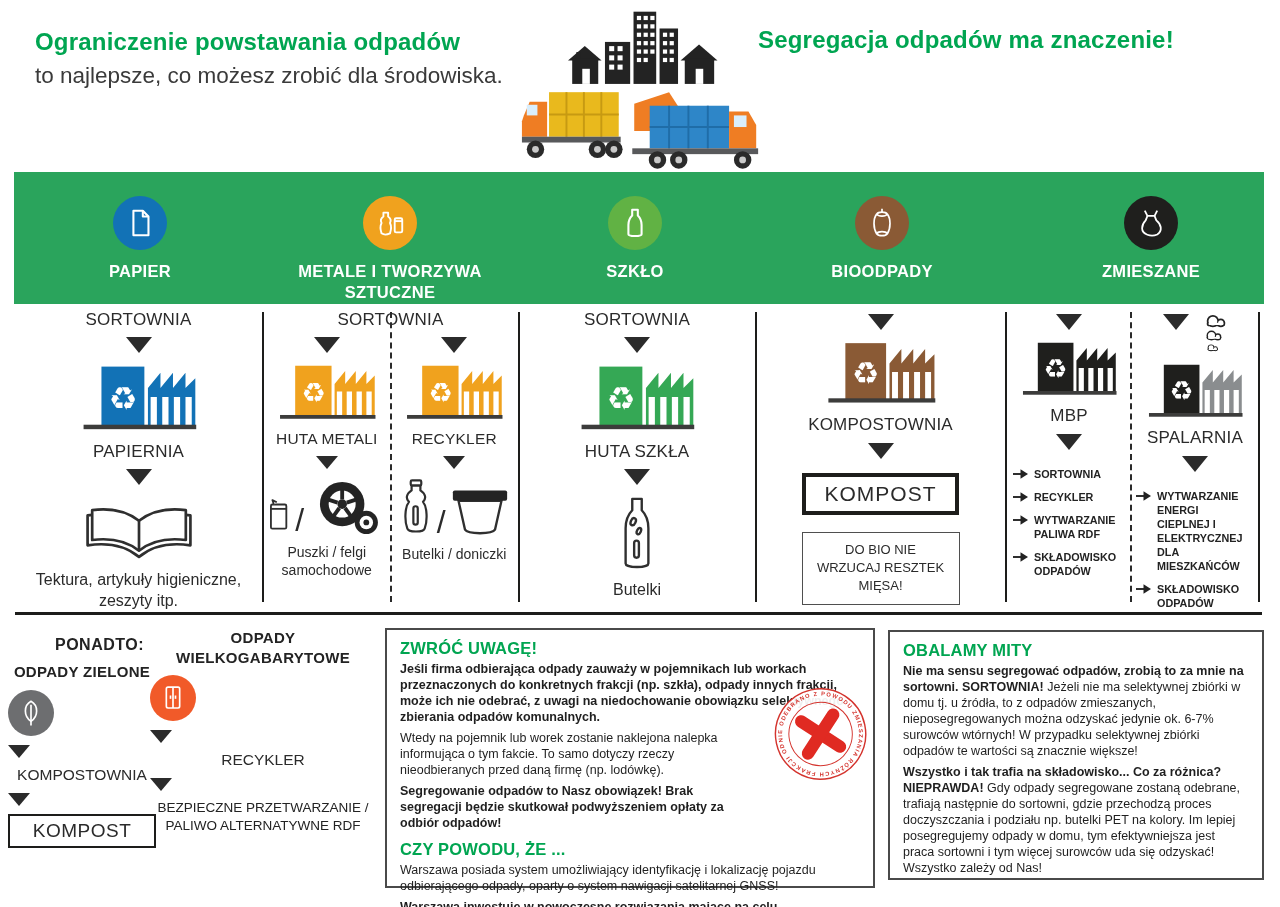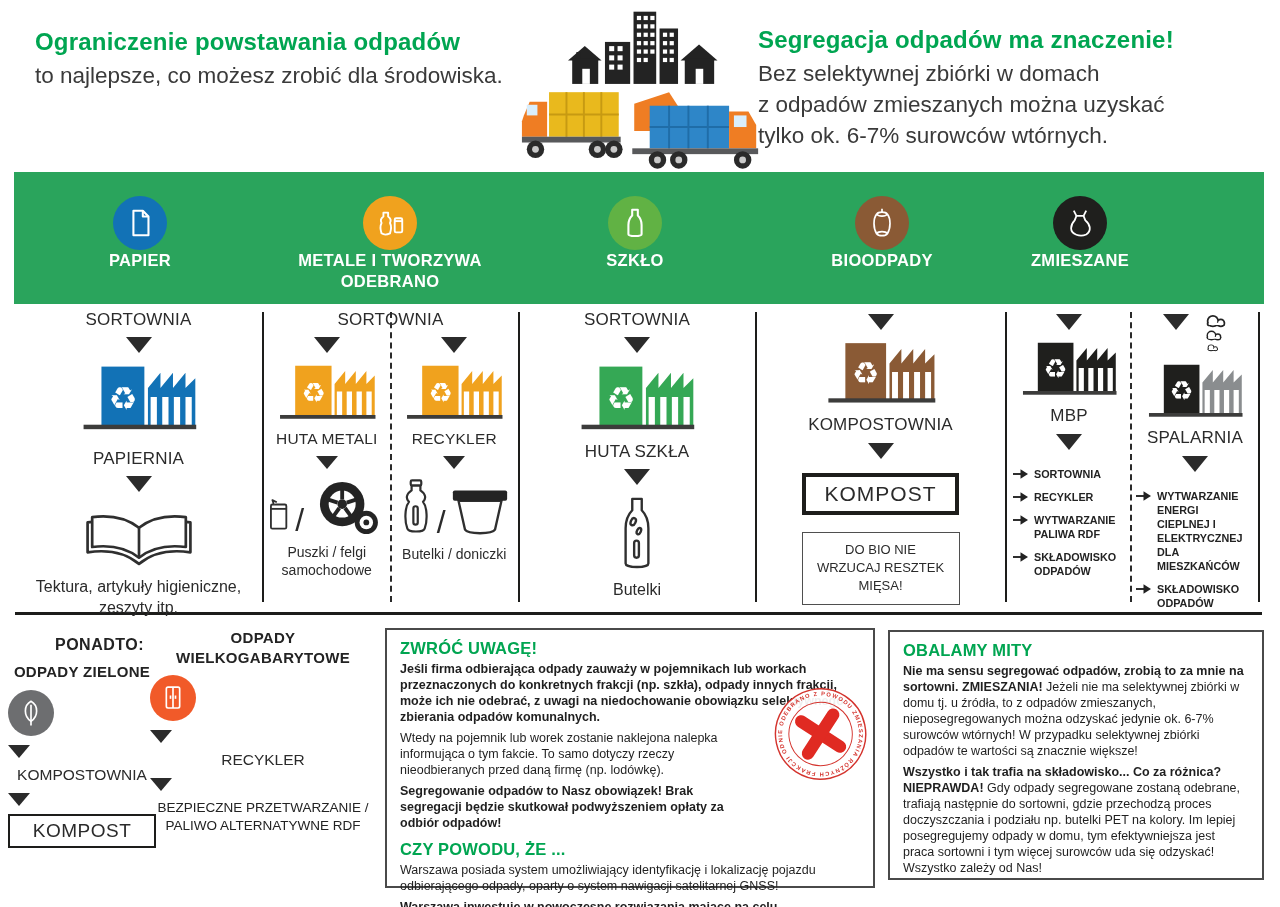--- a/index.html
+++ b/index.html
@@ -7,21 +7,21 @@
          font-family:"Liberation Sans",sans-serif;color:#2e2e2e;overflow:hidden}
   .abs{position:absolute}
   .green{color:#00a551}
   
   .hd-title{font-size:24px;font-weight:bold;letter-spacing:.2px}
   .hd-sub{font-size:22.5px;color:#3a3a3a;line-height:1.38;margin-top:4px}
   
   .banner{position:absolute;left:14px;top:172px;width:1250px;height:132px;background:#2aa45c}
   .cat{position:absolute;top:196px;width:230px;display:flex;flex-direction:column;align-items:center;text-align:center}
   .cat .circle{width:54px;height:54px;border-radius:50%;display:flex;align-items:center;justify-content:center}
-  .cat .label{color:#fff;font-weight:bold;font-size:16.5px;line-height:1.25;letter-spacing:.3px}
+  .cat .label{margin-top:11px;color:#fff;font-weight:bold;font-size:16.5px;line-height:1.25;letter-spacing:.3px}
   
   .flowcol{position:absolute;top:310px;display:flex;flex-direction:column;align-items:center;text-align:center}
   .step{font-size:17px;color:#2b2b2b;letter-spacing:.2px}
   .step.sm{font-size:15.5px}
   .cap{font-size:16px;line-height:1.32;color:#2b2b2b}
   .cap.sm{font-size:14px}
   .tri{width:0;height:0;border-left:13px solid transparent;border-right:13px solid transparent;border-top:16px solid #2b2b2b}
   .tri.sm{border-left-width:11px;border-right-width:11px;border-top-width:13px}
   .factory{fill:currentColor}
   .factory .base{fill:#3c3c3b}
@@ -147,25 +147,20 @@
     <circle cx="142" cy="76" r="9" fill="#2a2a2a"></circle>
       <circle cx="142" cy="76" r="3.5" fill="#c9c9c9"></circle>
     <circle cx="164" cy="76" r="9" fill="#2a2a2a"></circle>
       <circle cx="164" cy="76" r="3.5" fill="#c9c9c9"></circle>
     <circle cx="230" cy="76" r="9" fill="#2a2a2a"></circle>
       <circle cx="230" cy="76" r="3.5" fill="#c9c9c9"></circle>
   </svg>
 
   <div class="abs" style="left:758px;top:26px">
     <div class="hd-title green">Segregacja odpadów ma znaczenie!</div>
-    <div class="hd-sub">
-      <div>Bez selektywnej zbiórki w domach</div>
-      <div>z odpadów zmieszanych można uzyskać</div>
-      <div>tylko ok. 6-7% surowców wtórnych.</div>
-    </div>
   </div>
 
   <div class="banner"></div>
 
   <div class="cat" style="left:25px">
     <div class="circle" style="background:#1272b6">
       <svg width="32" height="32" viewBox="0 0 34 34">
           <g fill="none" stroke="#fff" stroke-width="2.2" stroke-linejoin="round">
         <path d="M10,4 h10 l6,6 v20 h-16 z"></path>
             <path d="M20,4 v6 h6"></path>
@@ -178,21 +173,21 @@
   <div class="cat" style="left:275px">
     <div class="circle" style="background:#f0a21e">
       <svg width="32" height="32" viewBox="0 0 34 34">
           <g fill="none" stroke="#fff" stroke-width="2" stroke-linejoin="round">
         <path d="M10,6 h5 v4 c3,2 3,5 2,7 c2,4 1,8 0,11 c-3,1.5 -7,1.5 -9,0 c-1,-3 -2,-7 0,-11 c-1,-2 -1,-5 2,-7 z"></path>
         <rect x="22" y="12" width="8" height="15" rx="1.5"></rect>
             <line x1="22" y1="15" x2="30" y2="15"></line>
           </g>
         </svg>
     </div>
-    <div class="label" style="width:215px">METALE I TWORZYWA ODEBRANO</div>
+    <div class="label" style="width:215px">METALE I TWORZYWA SZTUCZNE</div>
   </div>
 
   <div class="cat" style="left:520px">
     <div class="circle" style="background:#61b244">
       <svg width="32" height="32" viewBox="0 0 34 34">
           <g fill="none" stroke="#fff" stroke-width="2.2" stroke-linejoin="round">
         <path d="M14,3 h6 v6 c3,3 4,6 4,10 v10 c0,2.5 -14,2.5 -14,0 v-10 c0,-4 1,-7 4,-10 z"></path>
           </g>
         </svg>
     </div>
@@ -207,21 +202,21 @@
             <path d="M24,8 C28,13 28,24 24,30"></path>
         <path d="M12,8 C14,5 22,5 24,8 C22,11 14,11 12,8 Z"></path>
         <path d="M12,30 C14,33 22,33 24,30 C22,27 14,27 12,30 Z"></path>
         <line x1="18" y1="2" x2="18" y2="6"></line>
           </g>
         </svg>
     </div>
     <div class="label">BIOODPADY</div>
   </div>
 
-  <div class="cat" style="left:965px">
+  <div class="cat" style="left:1036px">
     <div class="circle" style="background:#1f1f1d">
       <svg width="32" height="32" viewBox="0 0 36 36">
           <g fill="none" stroke="#fff" stroke-width="2" stroke-linejoin="round">
         <path d="M14,10 L22,10 L24,15 C30,20 31,27 25,31 C18,34 8,31 8,24 C8,19 11,16 12,15 Z"></path>
         <path d="M14,10 L11,4 M22,10 L25,4"></path>
           </g>
         </svg>
     </div>
     <div class="label">ZMIESZANE</div>
   </div>
@@ -241,21 +236,21 @@
     <svg class="factory c-blue" style="margin-top:8px" width="118" height="72" viewBox="0 0 132 80">
       <rect x="24" y="6" width="48" height="66"></rect>
       <text x="48" y="54" font-size="36" text-anchor="middle" fill="#fff" font-family="DejaVu Sans">♻</text>
       <path class="saw" d="M76,72 L76,30 L90,13 L90,30 L104,13 L104,30 L118,13 L118,30 L129,19 L129,72 Z"></path>
       <rect x="79" y="40" width="7" height="32" fill="#fff"></rect>
         <rect x="92" y="40" width="7" height="32" fill="#fff"></rect>
       <rect x="105" y="40" width="7" height="32" fill="#fff"></rect>
         <rect x="118" y="40" width="7" height="32" fill="#fff"></rect>
       <rect class="base" x="4" y="71" width="126" height="5"></rect>
     </svg>
-    <div class="step" style="margin-top:16px">PAPIERNIA</div>
+    <div class="step" style="margin-top:9px">PAPIERNIA</div>
     <div class="tri" style="margin-top:7px"></div>
     <svg style="margin-top:12px" width="116" height="66" viewBox="0 0 150 86">
       <g fill="#fff" stroke="#2f2f2f" stroke-width="3.5" stroke-linejoin="round">
         <path d="M75,78 C58,64 34,59 8,63 L8,24 C34,20 58,25 75,38 C92,25 116,20 142,24 L142,63 C116,59 92,64 75,78 Z"></path>
         <path d="M75,70 C60,58 38,53 14,56 L14,17 C38,14 60,19 75,31 C90,19 112,14 136,17 L136,56 C112,53 90,58 75,70 Z"></path>
         <line x1="75" y1="31" x2="75" y2="70"></line>
       </g>
     </svg>
     <div class="cap" style="margin-top:6px;width:220px">Tektura, artykuły higieniczne, zeszyty itp.</div>
   </div>
@@ -561,21 +556,21 @@
           <line x1="33" y1="33" x2="67" y2="67"></line>
             <line x1="67" y1="33" x2="33" y2="67"></line>
         </g>
       </svg>
     </div>
   </div>
 
   <div class="bigbox" style="left:888px;top:630px;width:346px;height:230px">
     <div class="boxtitle">OBALAMY MITY</div>
     <p>
-      <b>Nie ma sensu segregować odpadów, zrobią to za mnie na sortowni. ZMIESZANIA!</b>
+      <b>Nie ma sensu segregować odpadów, zrobią to za mnie na sortowni. SORTOWNIA!</b>
       <span>Jeżeli nie ma selektywnej zbiórki w domu tj. u źródła, to z odpadów zmieszanych, nieposegregowanych można odzyskać jedynie ok. 6-7% surowców wtórnych! W przypadku selektywnej zbiórki odpadów te wartości są znacznie większe!</span>
     </p>
     <p>
       <b>Wszystko i tak trafia na składowisko... Co za różnica? NIEPRAWDA!</b>
       <span>Gdy odpady segregowane zostaną odebrane, trafiają następnie do sortowni, gdzie przechodzą proces doczyszczania i podziału np. butelki PET na kolory. Im lepiej posegregujemy odpady w domu, tym efektywniejsza jest praca sortowni i tym więcej surowców uda się odzyskać! Wszystko zależy od Nas!</span>
     </p>
   </div>
 
 </div>
 

